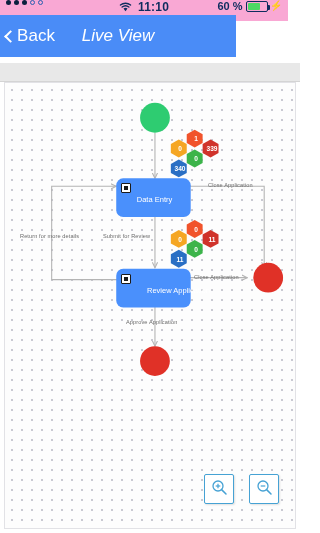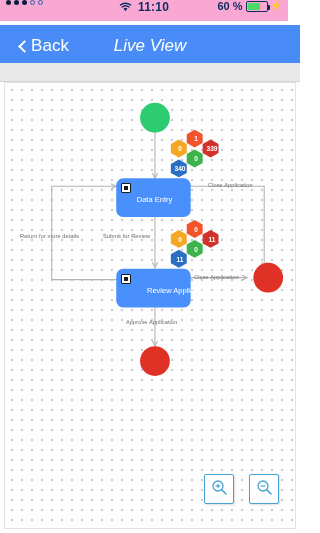--- a/index.html
+++ b/index.html
@@ -29,26 +29,25 @@
   .sb-time { font-size: 12px; font-weight: bold; letter-spacing: .2px; color:#0d2c5e; }
   .sb-right { display: flex; align-items: center; gap: 3px; padding-right: 5px; justify-content: flex-end; width: 95px; }
   .batt-pct { font-size: 11px; font-weight: bold; color:#0d2c5e; }
   .batt { position: relative; width: 22px; height: 11px; border: 1px solid #0d2c5e; border-radius: 2px; }
   .batt-fill { position: absolute; top: 1px; left: 1px; bottom: 1px; width: 60%; background: #4cd964; border-radius: 1px; }
   .batt-cap { position: absolute; right: -3px; top: 3px; width: 2px; height: 5px; background: #0d2c5e; border-radius: 0 1px 1px 0; }
   .bolt { font-size: 10px; color: #0d2c5e; line-height: 1; }
 
   
   .navbar {
-    position: absolute; top: 25px; left: 0;
-    width: 300px; height: 42px;
+    position: absolute; top: 15px; left: 0;
+    width: 236px; height: 42px;
     background: #4a8cf7;
     display: flex; align-items: center;
     color: #fff;
-    padding-left: 14px;
   }
   .nav-back { display: flex; align-items: center; padding-left: 6px; cursor: pointer; }
   .chev {
     width: 9px; height: 9px;
     border-left: 2.4px solid #fff; border-bottom: 2.4px solid #fff;
     transform: rotate(45deg);
     margin-right: 2px;
   }
   .nav-back-label { font-size: 17px; letter-spacing: .1px; }
   .nav-title {

